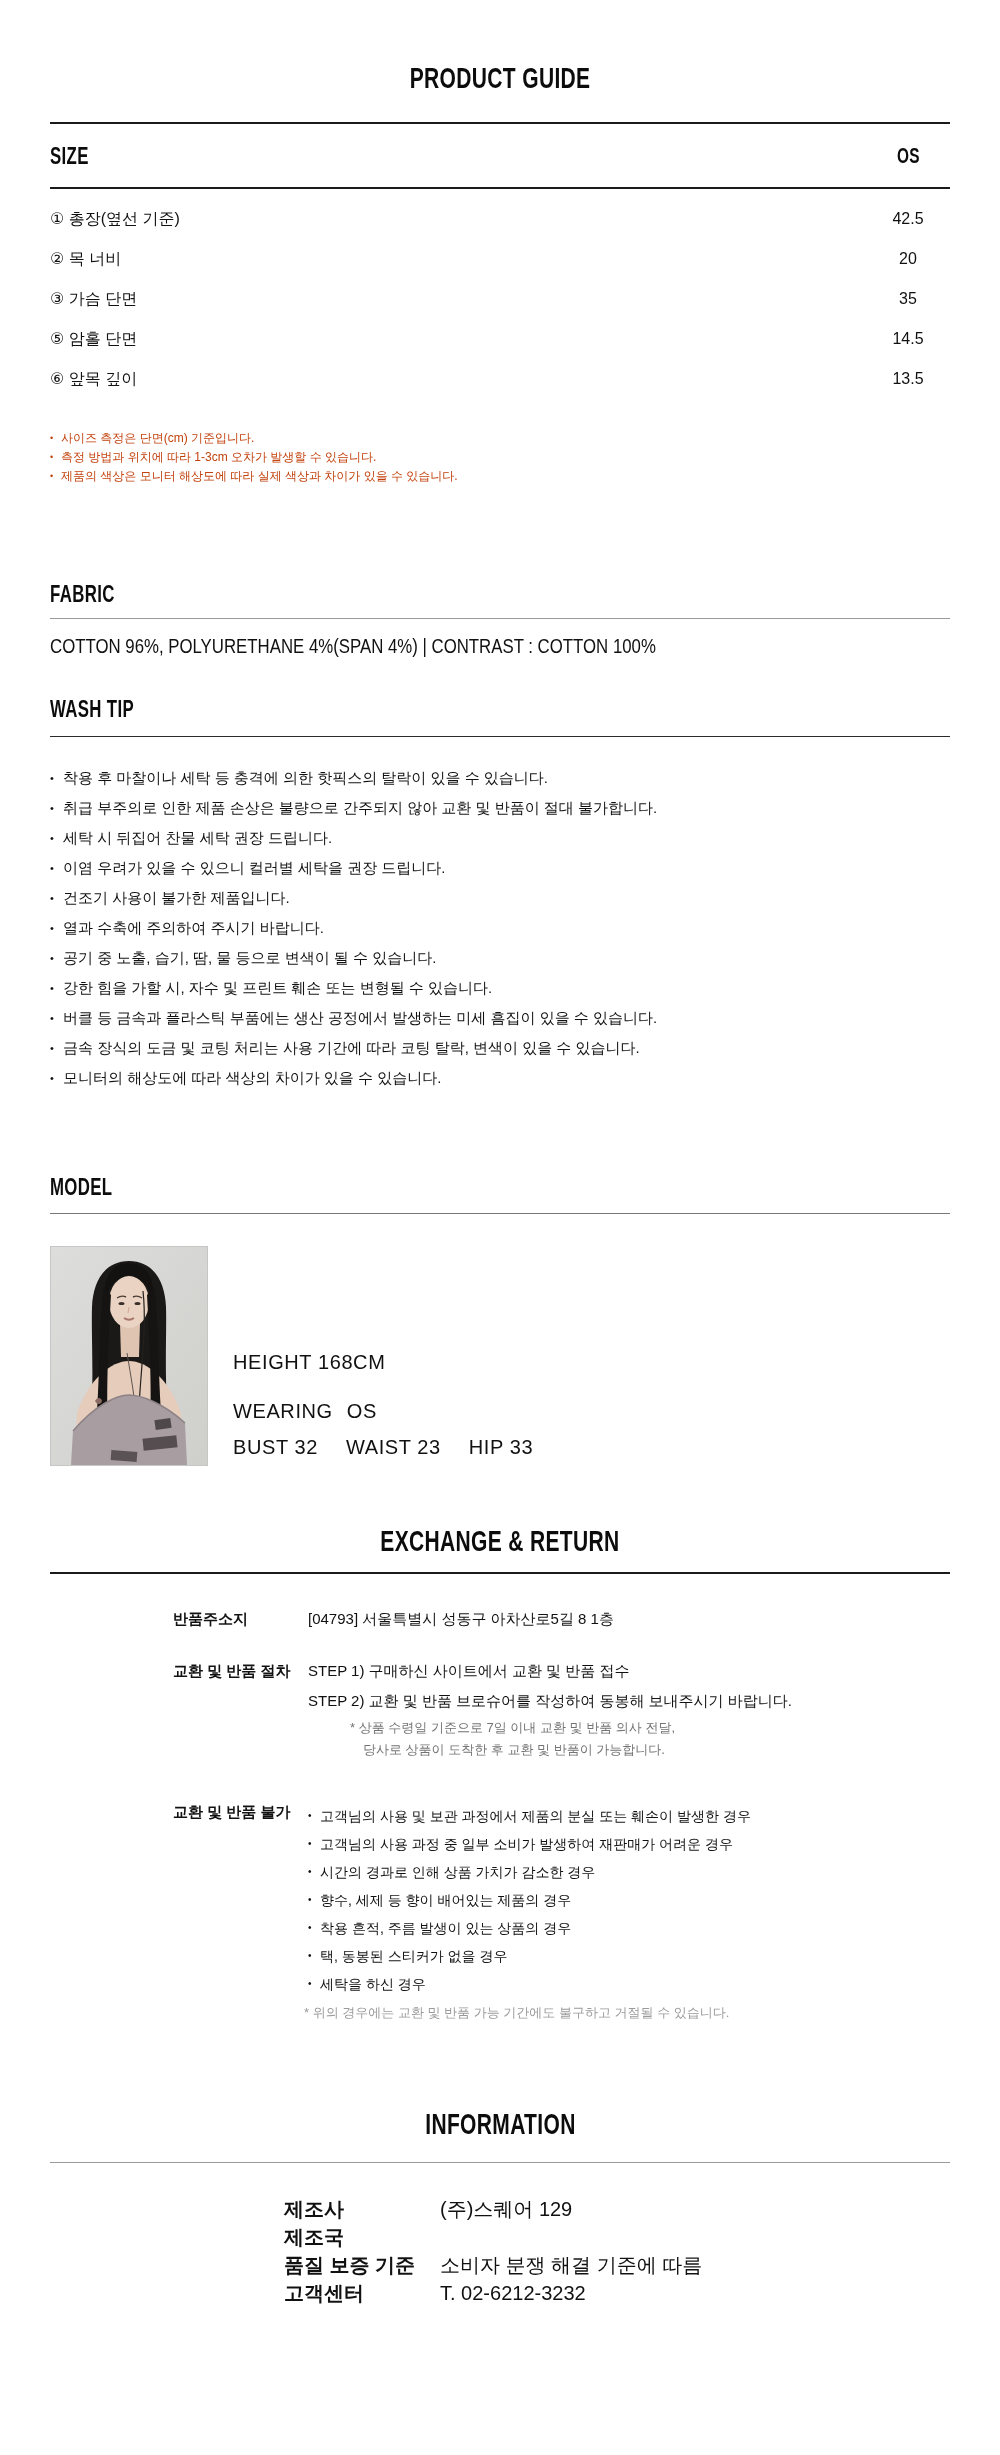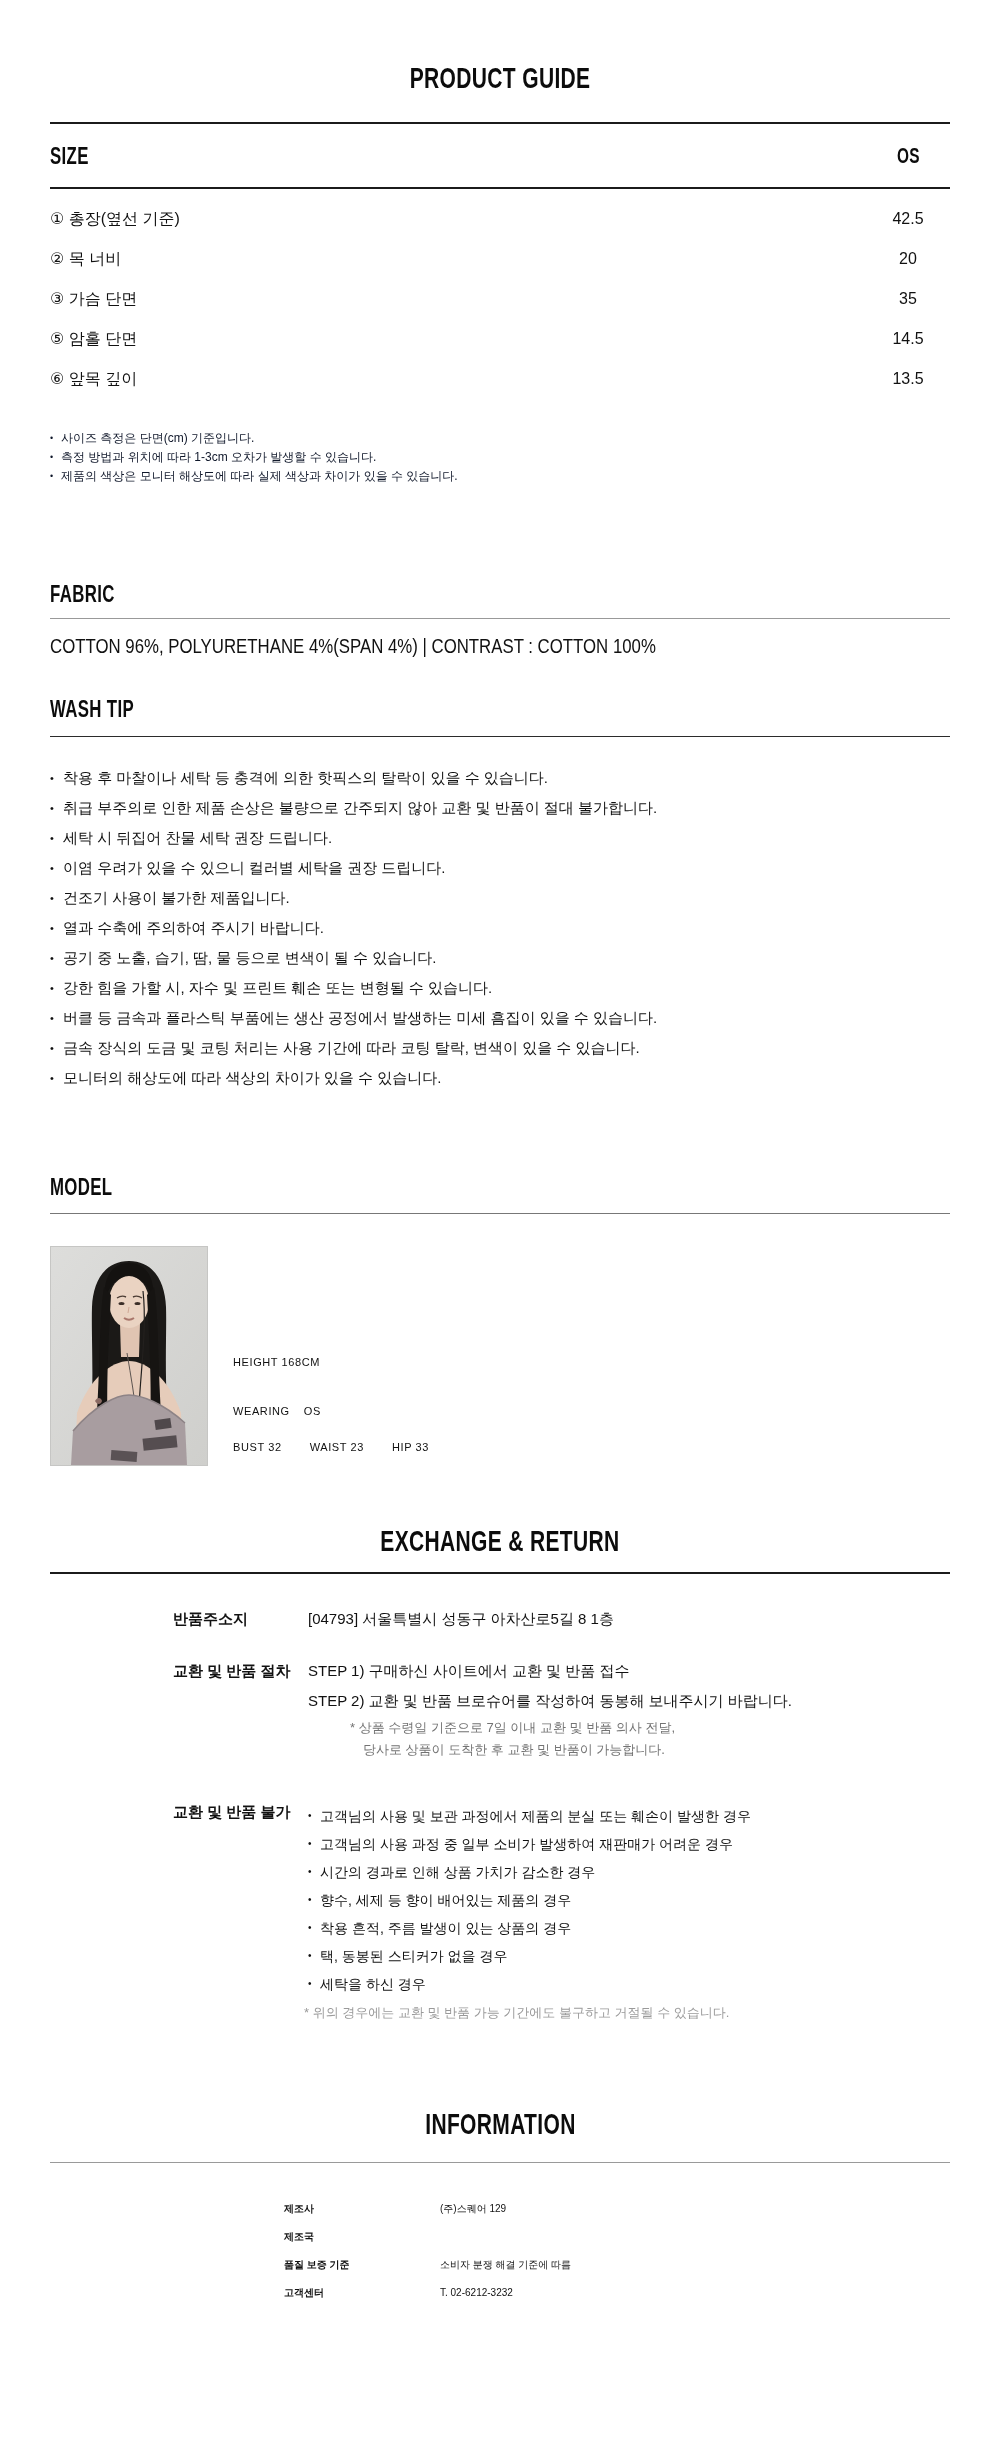--- a/index.html
+++ b/index.html
@@ -24,21 +24,21 @@
   .size-table{margin-top:26px;}
   .size-head{display:flex;align-items:center;justify-content:space-between;height:63px;border-top:2px solid #1b1b1b;border-bottom:2px solid #1b1b1b;}
   .size-head .cond{font-size:24px;}
   .os-cell{width:84px;text-align:center;}
   .os-cell .cond{transform-origin:center center;font-size:22px;}
   .size-rows{padding-top:10px;}
   .size-row{display:flex;align-items:center;justify-content:space-between;height:40px;font-size:16px;}
   .size-row .val{width:84px;text-align:center;font-size:16px;}
 
   
-  .small-notes{margin-top:30px;color:#0f172a;font-size:12px;line-height:19px;}
+  .small-notes{margin-top:30px;color:#c2410c;font-size:12px;line-height:19px;}
   .small-notes div{position:relative;padding-left:11px;}
   .small-notes div::before{content:"•";position:absolute;left:0;top:0;font-size:9px;line-height:19px;}
 
   
   .divider{height:0;border-top:1px solid #999;margin-top:10px;}
   .divider.dark{border-top:2px solid #1b1b1b;}
 
   
   .fabric-sec{margin-top:94px;}
   .fabric-content{margin-top:14px;font-size:20px;line-height:26px;}
@@ -49,21 +49,21 @@
   .wash-sec .divider{border-top:1px solid #2b2b2b;margin-top:13px;}
   .bullets{list-style:none;margin:26px 0 0 0;padding:0;font-size:15px;line-height:30px;}
   .bullets li{position:relative;padding-left:13px;}
   .bullets li::before{content:"•";position:absolute;left:0;top:0;font-size:11px;}
 
   
   .model-sec{margin-top:80px;}
   .model-sec .divider{border-top:1px solid #777;margin-top:12px;}
   .model-row{margin-top:32px;display:flex;}
   .model-photo{width:158px;height:220px;flex:0 0 158px;border:1px solid #c6c6c4;box-sizing:border-box;}
-  .model-info{padding-left:25px;padding-top:106px;font-size:11px;letter-spacing:.6px;}
+  .model-info{padding-left:25px;padding-top:106px;font-size:20px;letter-spacing:.6px;}
   .mi-line{line-height:20px;}
   .mi-line + .mi-line{margin-top:29px;}
   .mi-line.meas{margin-top:16px;}
   .mi-gap{display:inline-block;width:14px;}
   .meas span + span{margin-left:28px;}
 
   
   .ex-sec{margin-top:58px;}
   .ex-sec .page-heading .cond{font-size:30px;line-height:34px;}
   .ex-sec .divider{border-top:2px solid #1b1b1b;margin-top:14px;}
@@ -78,21 +78,21 @@
   .ex-row3{margin-top:41px;}
   .ex-bullets{list-style:none;margin:0;padding:0;font-size:14px;line-height:28px;}
   .ex-bullets li{position:relative;padding-left:12px;}
   .ex-bullets li::before{content:"•";position:absolute;left:0;top:0;font-size:10px;}
   .ex-note-last{margin-top:4px;margin-left:-4px;color:#9a9a9a;font-size:13px;line-height:22px;}
 
   
   .info-sec{margin-top:82px;}
   .info-sec .divider{border-top:1px solid #9a9a9a;margin-top:20px;}
   .info-rows{margin-top:32px;}
-  .info-row{display:flex;font-size:10px;line-height:28px;}
+  .info-row{display:flex;font-size:20px;line-height:28px;}
   .info-row .lab{width:156px;flex:0 0 156px;margin-left:234px;font-weight:bold;}
   .info-row .val{flex:1;}
 </style>
 </head>
 <body>
 
 <div class="container">
 
   <div class="title-wrap page-heading">
     <span class="cond center">PRODUCT GUIDE</span>

